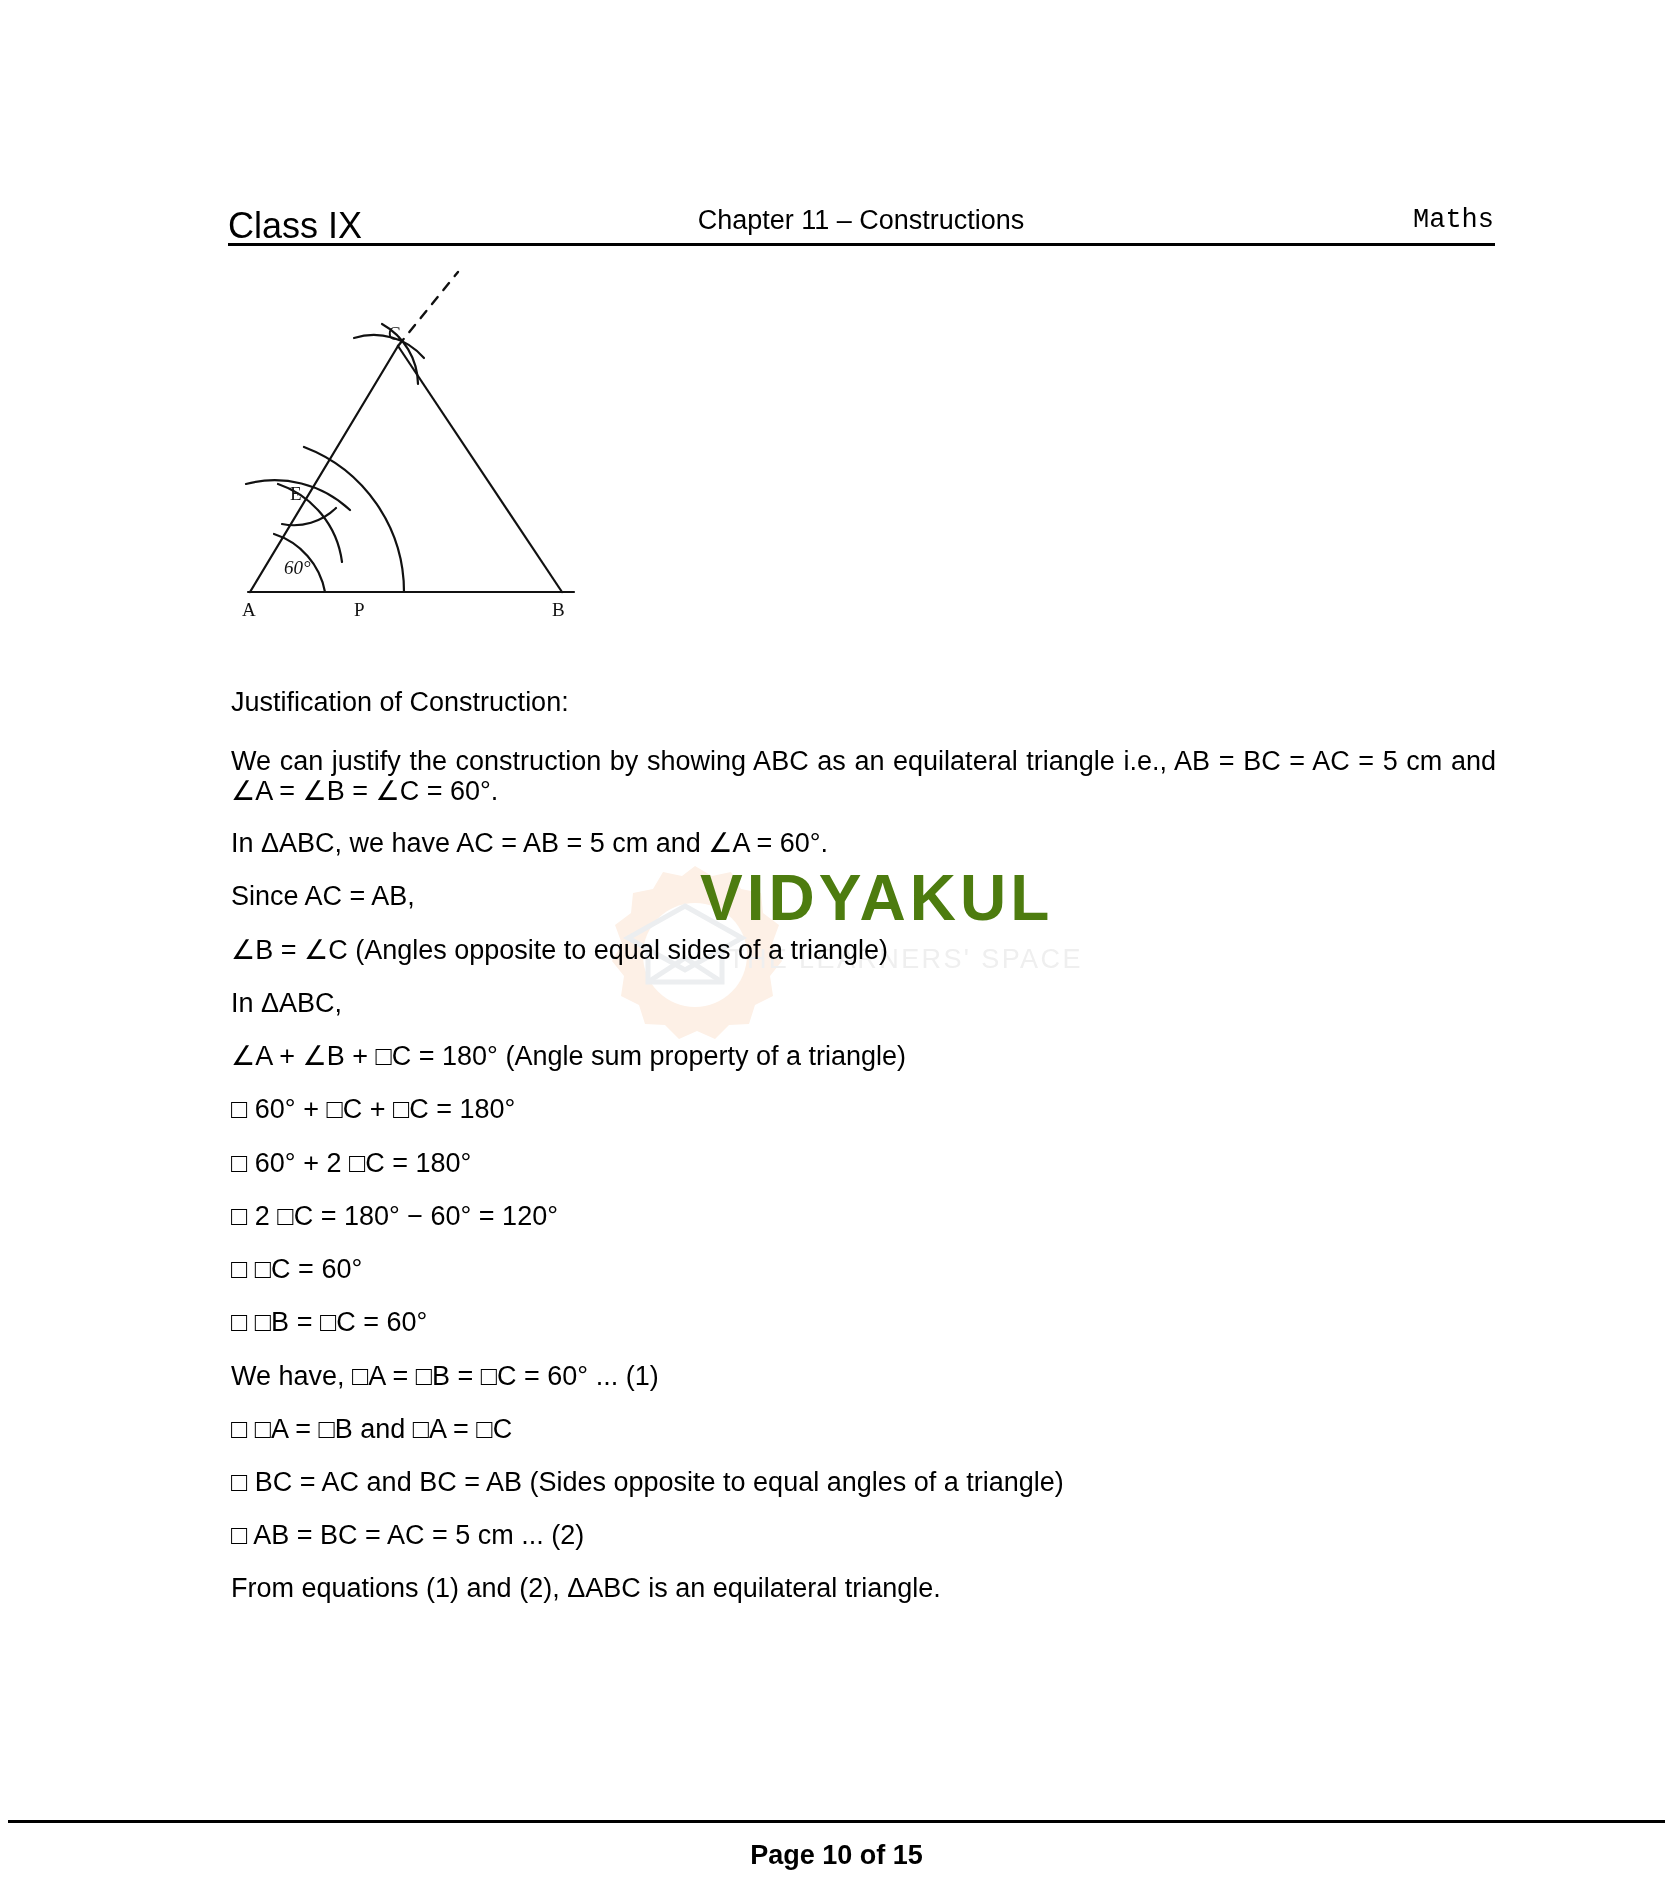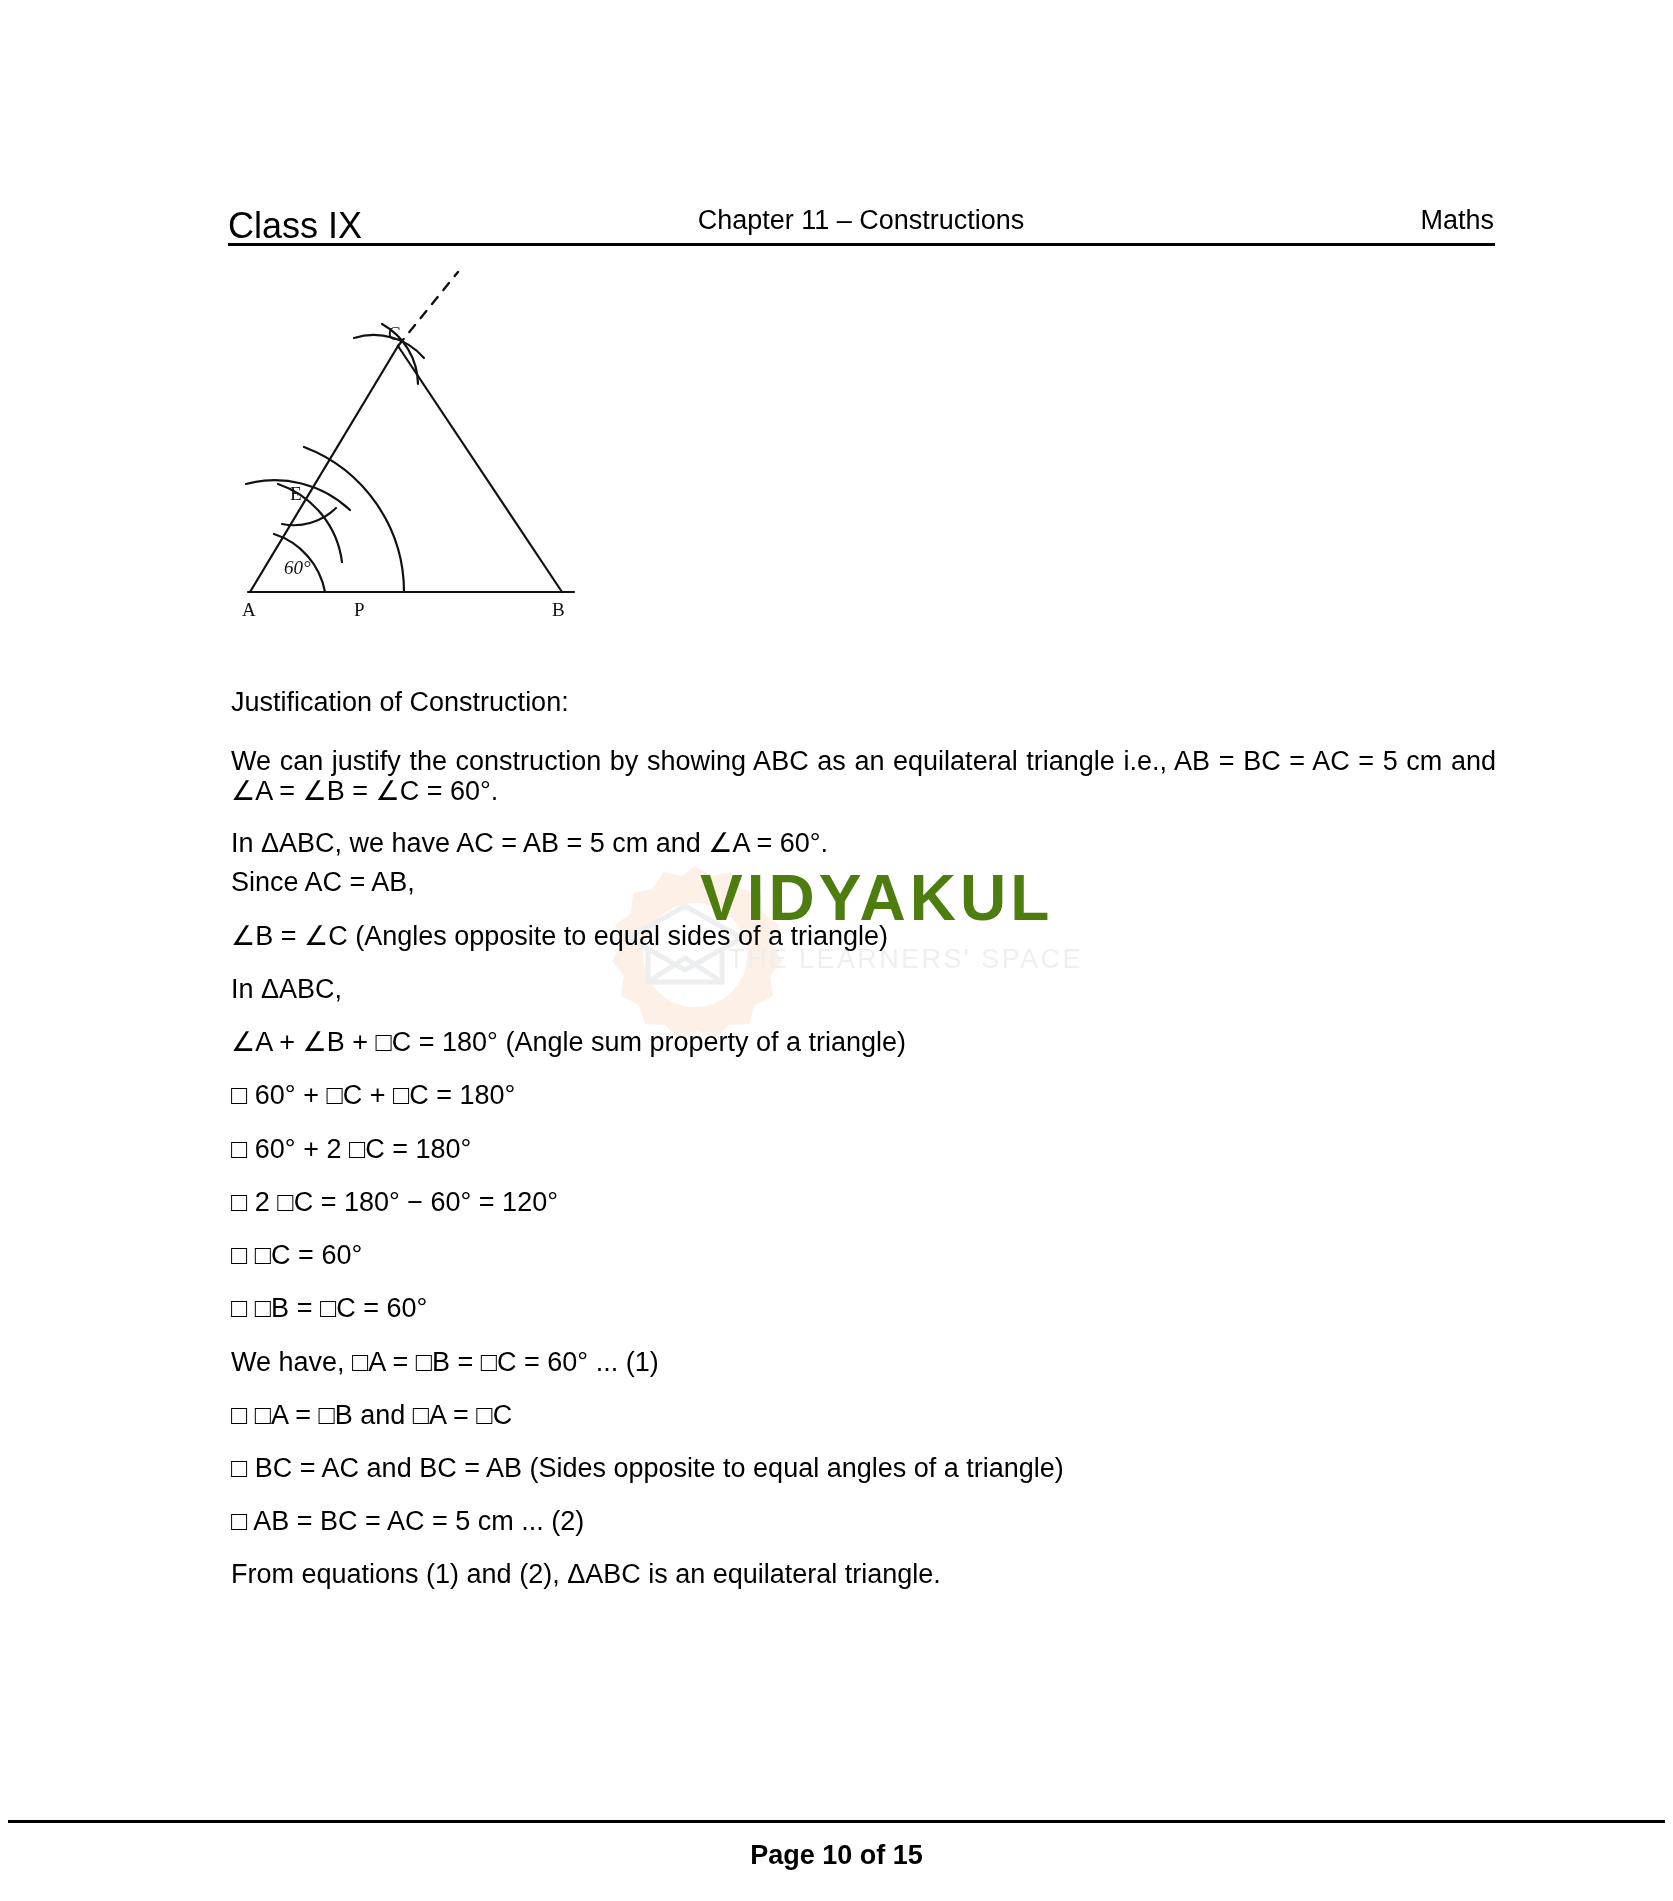--- a/index.html
+++ b/index.html
@@ -94,20 +94,21 @@
     text-align: center;
     font-size: 27px;
     white-space: nowrap;
   }
   .header-right {
     position: absolute;
     right: 0;
     top: 0;
     font-size: 27px;
     white-space: nowrap;
+    font-family: Liberation Mono, monospace;
   }
   .header-rule {
     position: absolute;
     left: 228px;
     top: 243px;
     width: 1267px;
     height: 0;
     border-top: 3px solid #000;
   }
 
@@ -142,21 +143,21 @@
     white-space: pre-wrap;
   }
   .para.justify {
     text-align: justify;
     text-align-last: left;
     white-space: normal;
     margin-bottom: 11px;
   }
   .para.cont {
     margin-top: 22px;
-    margin-bottom: 9px;
+    margin-bottom: 23px;
   }
 
   
   .footer-rule {
     position: absolute;
     left: 8px;
     top: 1820px;
     width: 1657px;
     height: 0;
     border-top: 3px solid #000;

